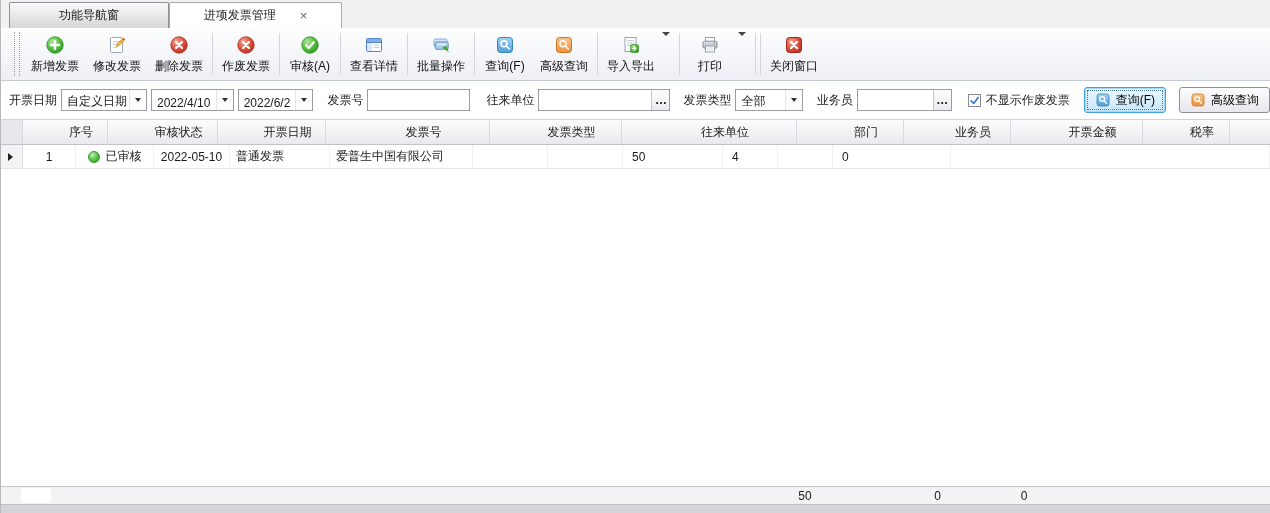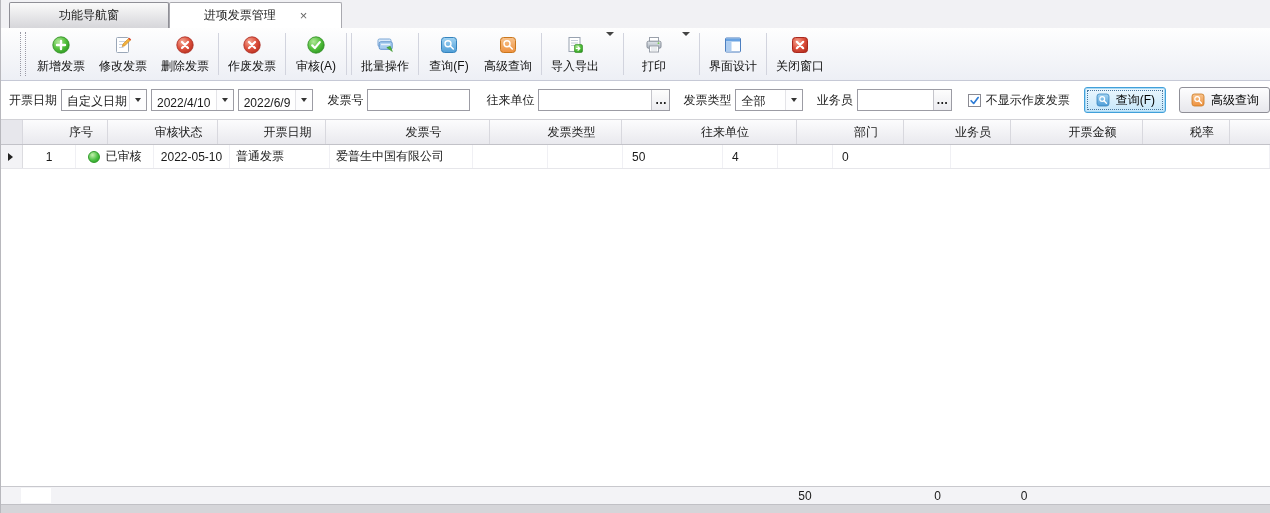--- a/index.html
+++ b/index.html
@@ -10,21 +10,21 @@
   
   .tabbar{height:28px;flex:none;background:#f1f1f4;display:flex;align-items:flex-end;padding-left:8px;}
   .tab{height:26px;box-sizing:border-box;display:flex;align-items:center;justify-content:center;
        border:1px solid #8f8f96;border-bottom:none;border-radius:2px 2px 0 0;cursor:default;}
   .tab.inactive{width:160px;background:linear-gradient(#fafafa,#d6d6da);}
   .tab.active{width:173px;background:#fff;border-color:#a9a9af;position:relative;z-index:2;}
   .tab-close{margin-left:24px;color:#666;font-size:13px;line-height:1;}
 
   
   .toolbar{height:52px;flex:none;background:linear-gradient(#fefefe,#edeff5);
-           border-bottom:1px solid #c6c9d6;display:flex;align-items:center;padding-left:18px;}
+           border-bottom:1px solid #c6c9d6;display:flex;align-items:center;padding-left:12px;}
   .grip{width:4px;height:44px;margin:0 4px 0 1px;border-left:1px dotted #9a9aa5;border-right:1px dotted #9a9aa5;}
   .tbtn{display:flex;flex-direction:column;align-items:center;justify-content:center;gap:3px;
         min-width:56px;padding:3px 7px 2px;background:none;border:none;font:inherit;color:#111;cursor:default;}
   .tbtn svg{display:block;}
   .tsep{width:1px;height:42px;background:#d2d4de;margin:0 2px;flex:none;}
   .caret{width:0;height:0;border-left:4px solid transparent;border-right:4px solid transparent;
          border-top:4px solid #444;margin:0 7px 0 0;flex:none;}
   .tbtn-group{display:flex;align-items:flex-start;}
 
   
@@ -165,20 +165,30 @@
     <button class="tbtn">
       <svg width="20" height="20" viewBox="0 0 20 20">
           <circle cx="10" cy="10" r="8.2" fill="url(#gGreen)" stroke="#2c8a20" stroke-width="0.8"></circle>
           <path d="M6.2 10.3l2.6 2.8 5-6" stroke="#fff" stroke-width="2.2" fill="none" stroke-linecap="round" stroke-linejoin="round"></path>
         </svg>
       <span>审核(A)</span>
     </button>
 
     <div class="tsep"></div>
 
+    <button class="tbtn">
+      <svg width="20" height="20" viewBox="0 0 20 20">
+          <rect x="2.5" y="3.5" width="15" height="13" rx="1" fill="#fff" stroke="#5585c5"></rect>
+          <path d="M2.5 7.5h15" stroke="#5585c5"></path>
+          <rect x="3" y="4" width="14" height="3" fill="#7fb0e8"></rect>
+          <rect x="3" y="8" width="5" height="8" fill="#d8e8f8"></rect>
+          <path d="M9.5 10h6M9.5 12.5h6" stroke="#bcd2ea"></path>
+        </svg>
+      <span>查看详情</span>
+    </button>
 
     <div class="tsep"></div>
 
     <button class="tbtn">
       <svg width="20" height="20" viewBox="0 0 20 20">
           <rect x="3" y="4" width="13" height="7.5" rx="1.5" fill="#ddebf9" stroke="#7aa6d6"></rect>
           <rect x="4.2" y="6.8" width="13" height="7.5" rx="1.5" fill="#a8cdf0" stroke="#5f93cc"></rect>
           <path d="M6 9.5h9" stroke="#e8f2fb" stroke-width="1.4"></path>
           <path d="M11.8 12.6l5.6 4-2.1-5.3z" fill="#4fb13a" stroke="#2f8a1e" stroke-width="0.5"></path>
         </svg>
@@ -230,28 +240,20 @@
             <rect x="5.5" y="11" width="9" height="6" fill="#fff" stroke="#9aa0aa"></rect>
             <path d="M7 13h6M7 15h6" stroke="#d4d9df"></path>
           </svg>
         <span>打印</span>
       </button>
       <span class="caret"></span>
     </div>
 
     <div class="tsep"></div>
 
-    <button class="tbtn">
-      <svg width="20" height="20" viewBox="0 0 20 20">
-          <rect x="2.5" y="3" width="15" height="14" rx="1" fill="#fff" stroke="#4d7fc0"></rect>
-          <rect x="3" y="3.5" width="14" height="3" fill="#6aa3e2"></rect>
-          <rect x="3" y="7" width="5.5" height="9.5" fill="#aecdf0"></rect>
-        </svg>
-      <span>界面设计</span>
-    </button>
 
     <div class="tsep"></div>
 
     <button class="tbtn">
       <svg width="20" height="20" viewBox="0 0 20 20">
           <rect x="2.5" y="2.5" width="15" height="15" rx="3" fill="url(#gRed)" stroke="#a8281e"></rect>
           <path d="M6.8 6.8l6.4 6.4M13.2 6.8l-6.4 6.4" stroke="#fff" stroke-width="2.2" stroke-linecap="round"></path>
         </svg>
       <span>关闭窗口</span>
     </button>
@@ -265,21 +267,21 @@
           <span class="dtri"></span>
         </span>
     </div>
     <div class="combo" style="width:86px">
       <span class="val">2022/4/10</span>
       <span class="dbtn">
           <span class="dtri"></span>
         </span>
     </div>
     <div class="combo" style="width:76px">
-      <span class="val">2022/6/9</span>
+      <span class="val">2022/6/2</span>
       <span class="dbtn">
           <span class="dtri"></span>
         </span>
     </div>
 
     <span class="flabel">发票号</span>
     <div class="input-wrap" style="width:103px">
       <input type="text" value="" style="">
     </div>
 

